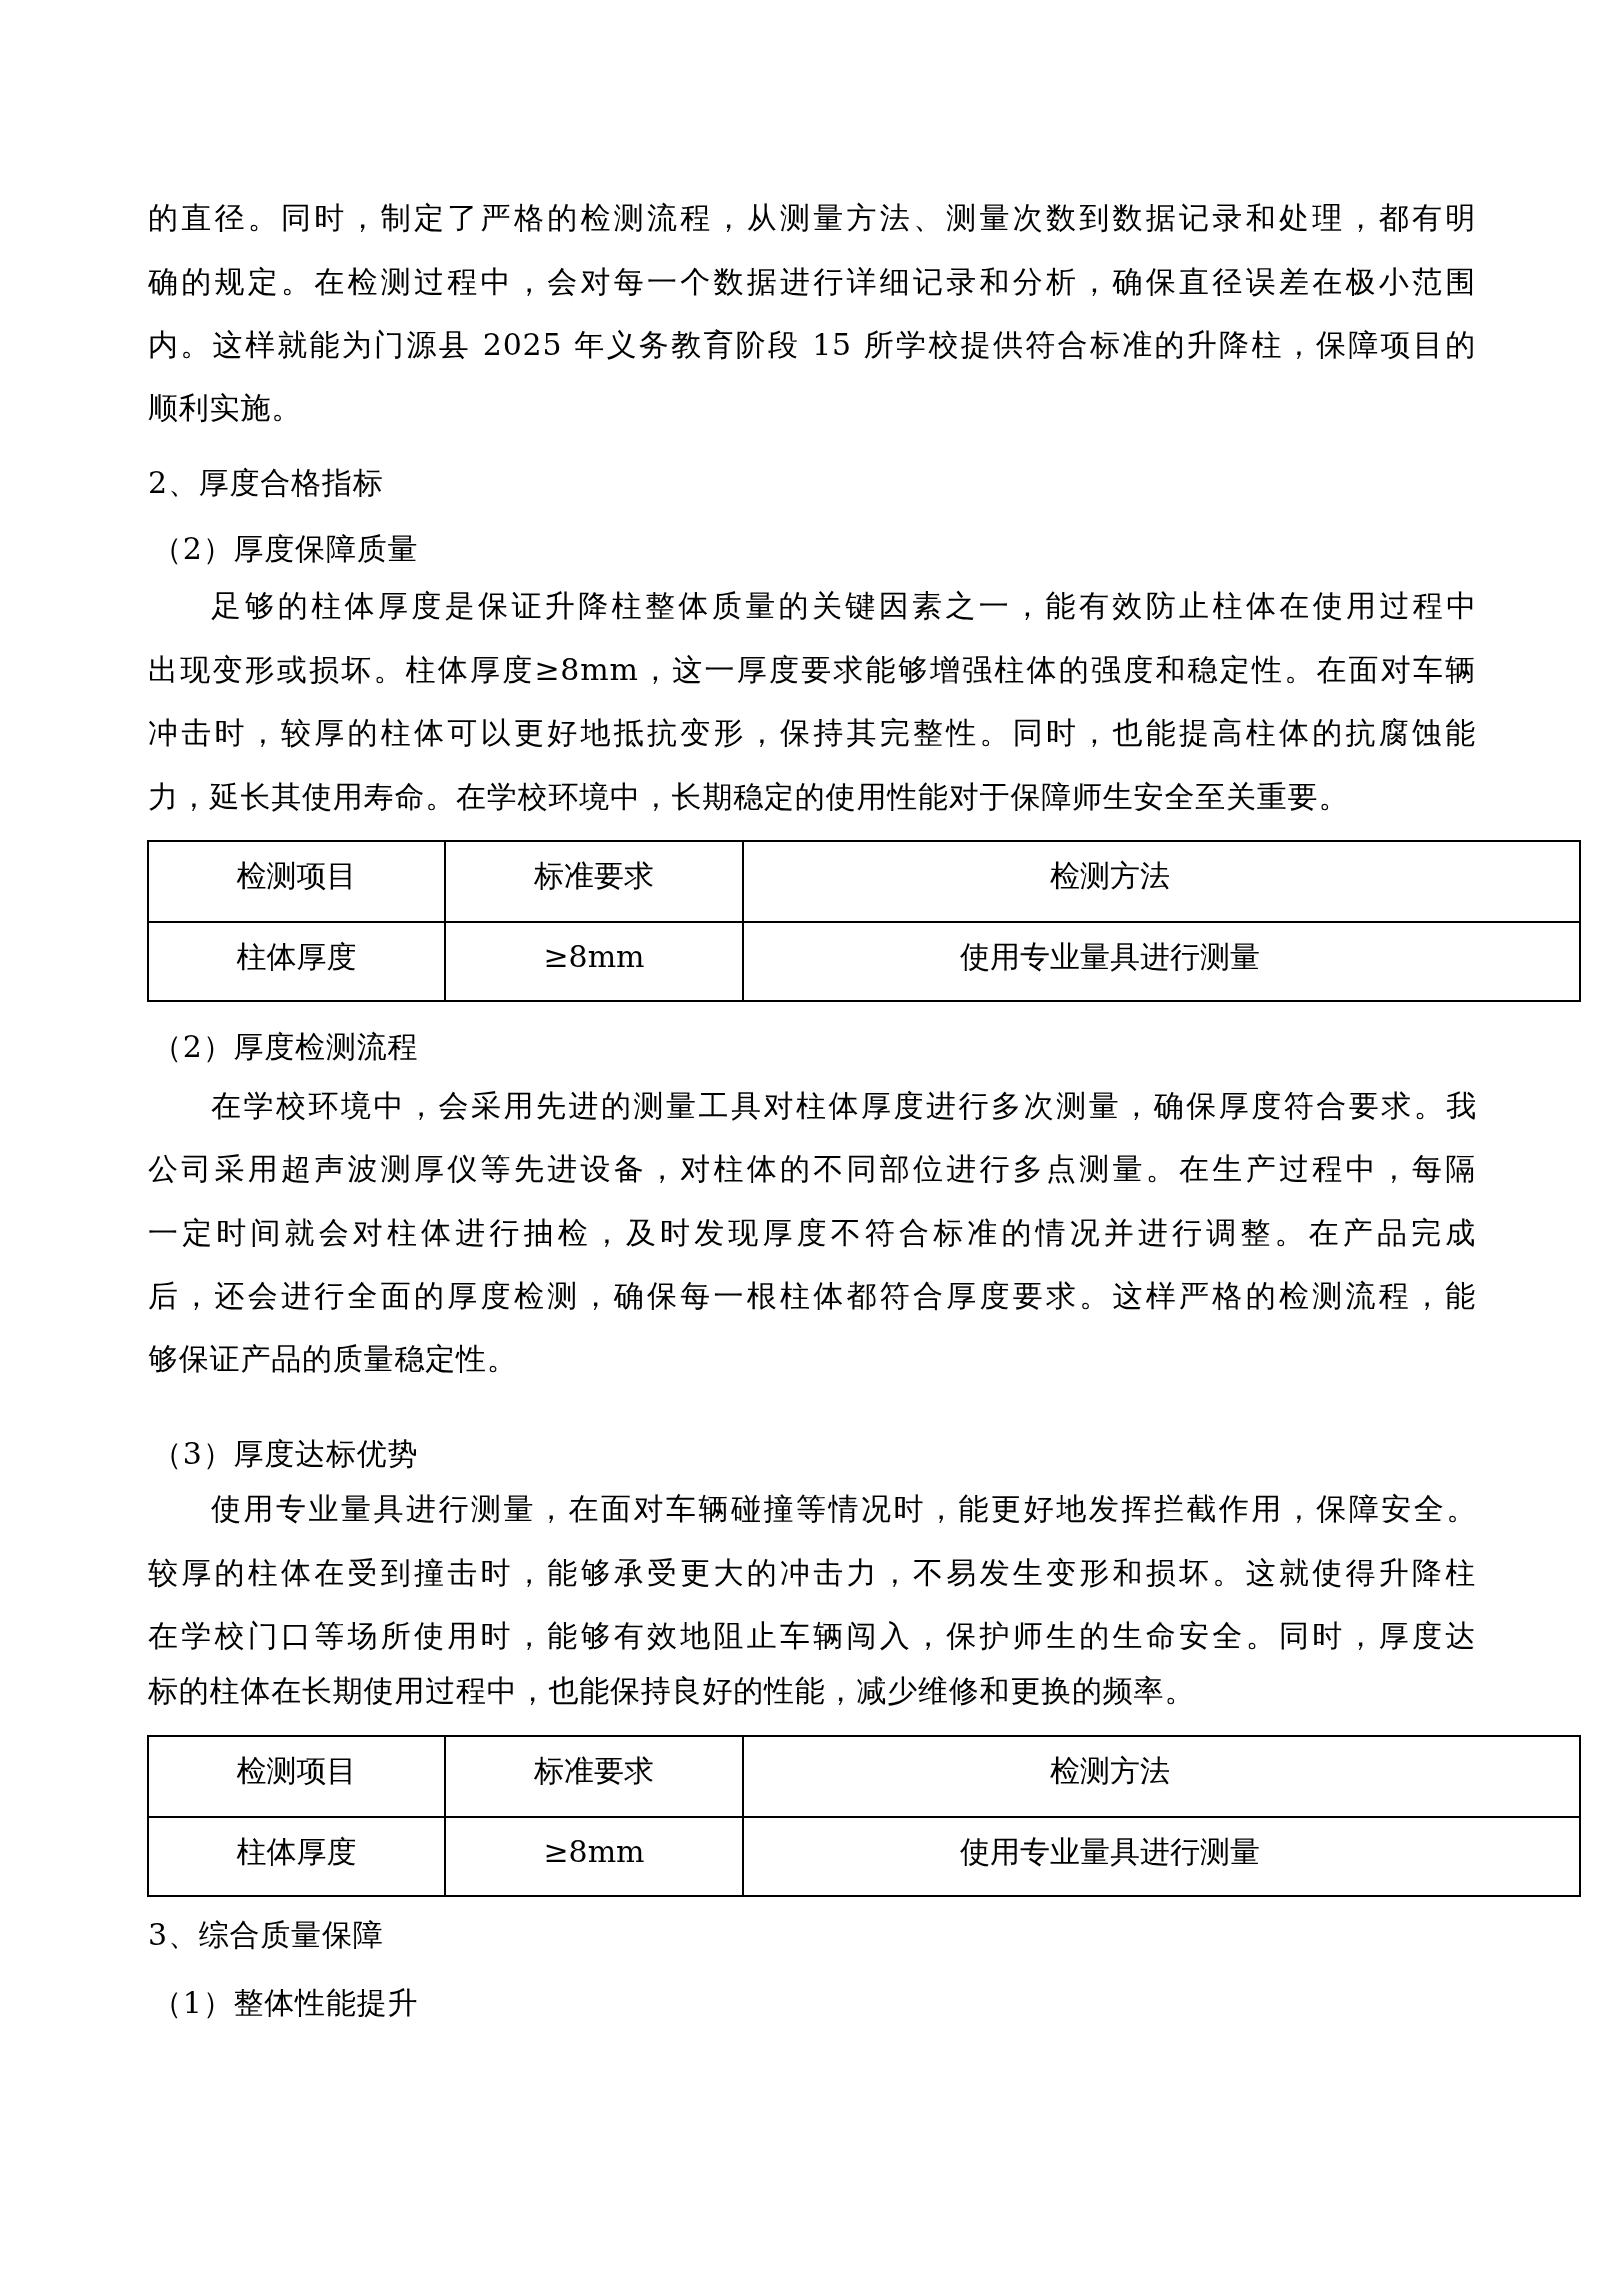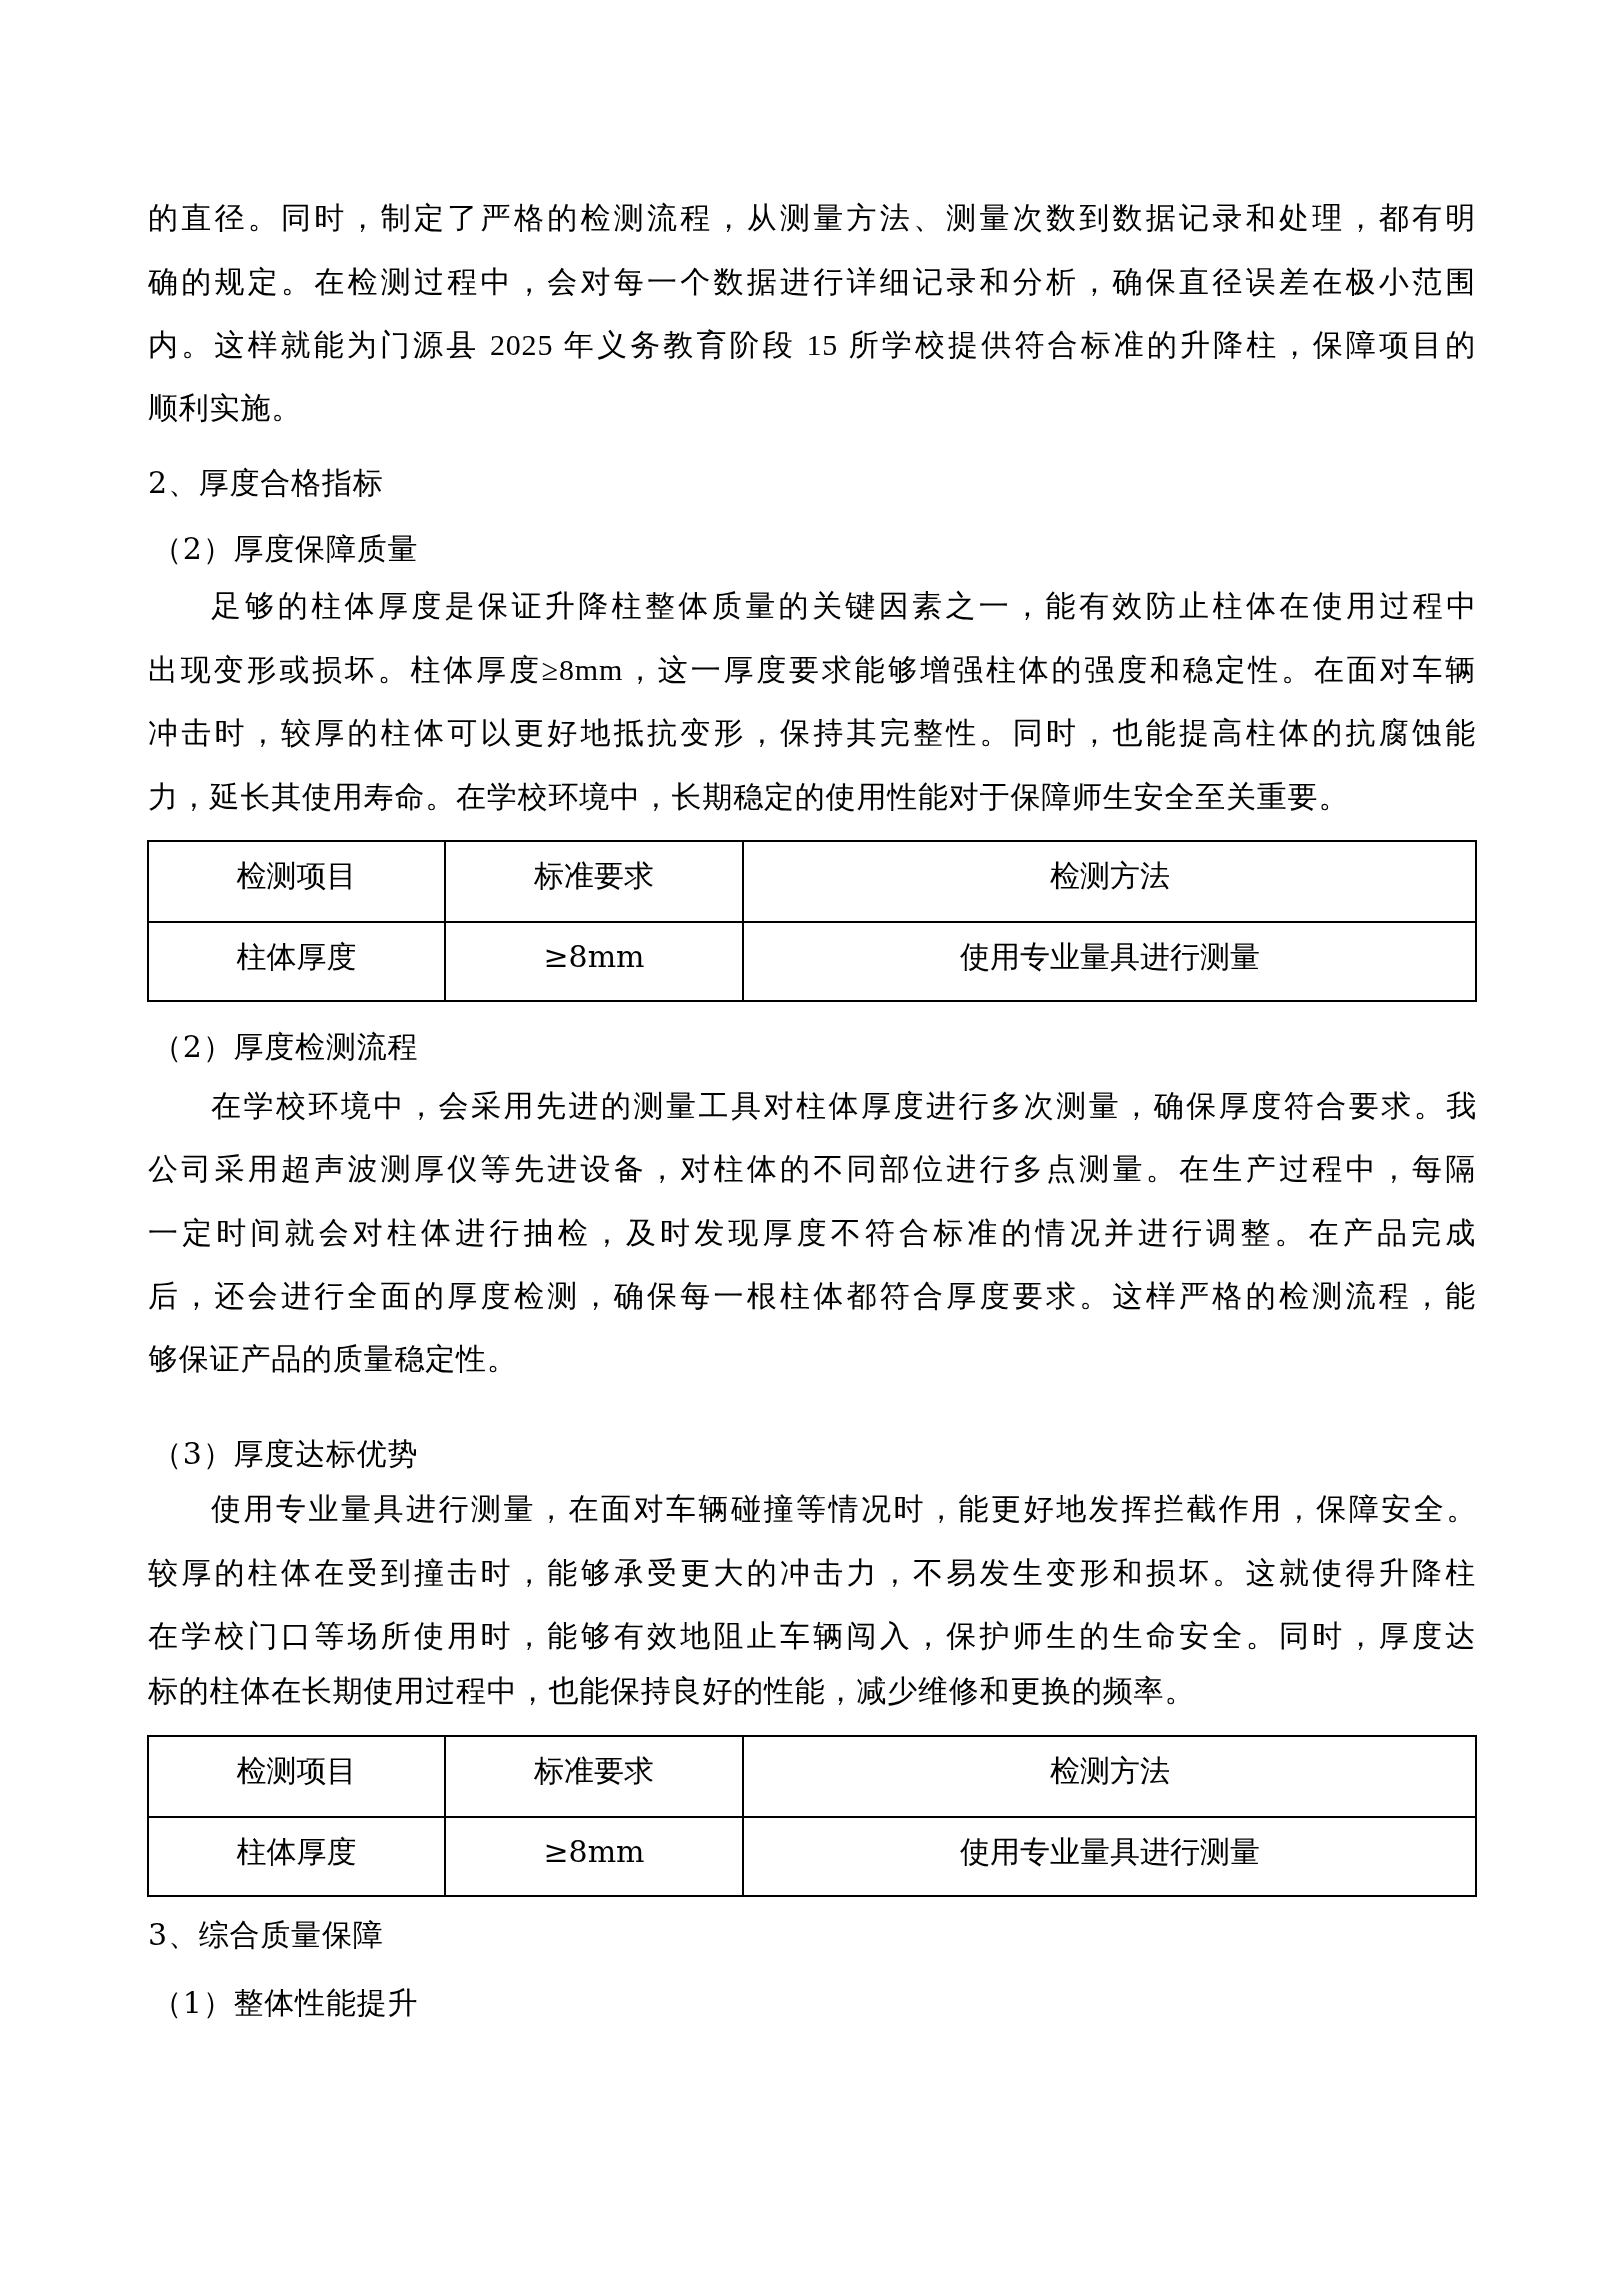--- a/index.html
+++ b/index.html
@@ -1,23 +1,23 @@
 <!DOCTYPE html>
 <html style="font-size:10.5px"><head>
 <meta charset="utf-8">
 <style>
   html, body { margin: 0; padding: 0; background: #ffffff; }
   body { width: 1623px; height: 2295px; position: relative; overflow: hidden;
          font-family: "DejaVu Serif", "Liberation Serif", serif; color: #000; }
   .line { position: absolute; left: 148px; width: 1328px; height: 39px; line-height: 39px;
           font-size: 30px; white-space: nowrap; letter-spacing: 0.8px; }
-  .justify { text-align: justify; text-align-last: justify; font-family: Liberation Serif, serif; }
+  .justify { text-align: justify; text-align-last: justify; }
   .indent { left: 211px; width: 1266px; }
   .sub { left: 152px; }
-  .tbl { position: absolute; left: 147px; width: 1330px; height: 162px;
+  .tbl { position: absolute; left: 147px; width: 1434px; height: 162px;
          border: 2px solid #000; box-sizing: border-box; }
   .tbl .hr { position: absolute; left: 0; right: 0; top: 79px; height: 2px; background: #000; }
   .tbl .vr { position: absolute; top: 0; bottom: 0; width: 2px; background: #000; }
   .tbl .cell { position: absolute; height: 39px; line-height: 39px; font-size: 30px;
                text-align: center; white-space: nowrap; }
 </style>
 </head>
 <body>
 
 <div>

